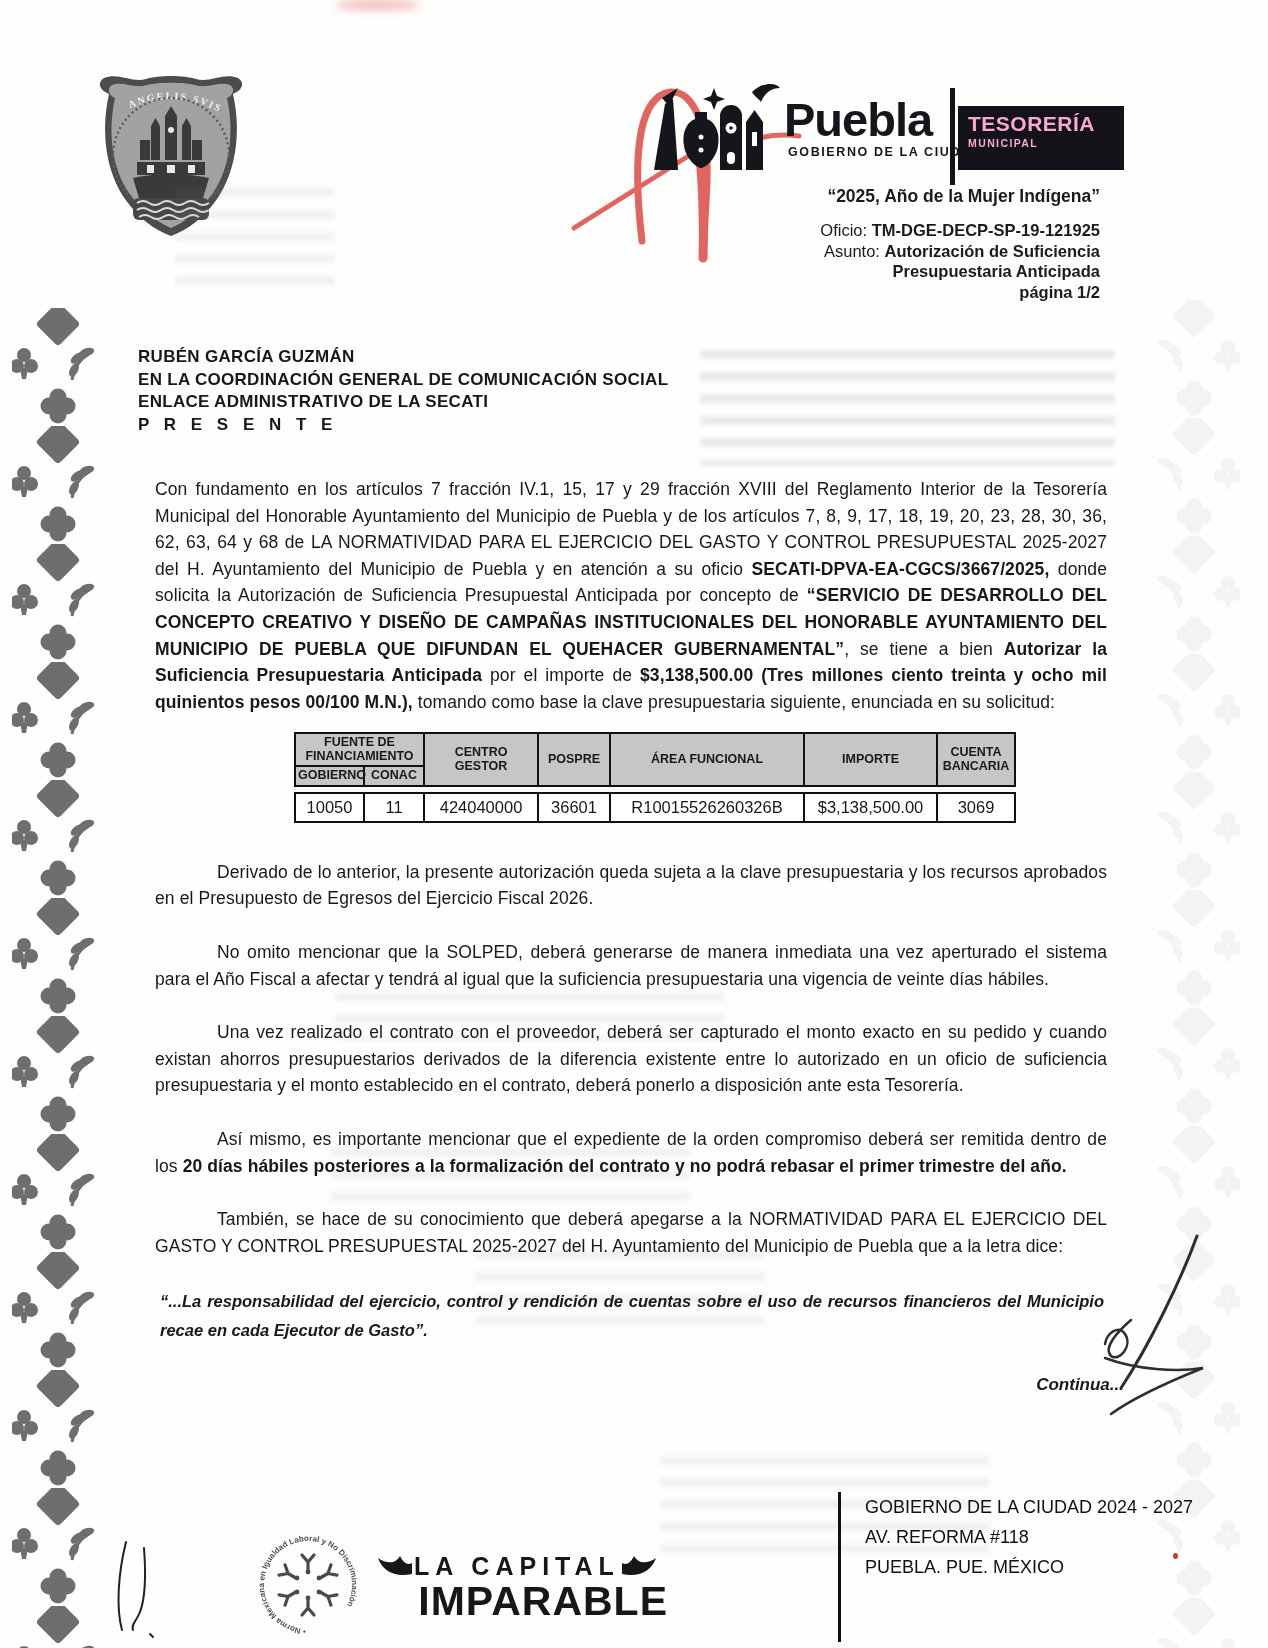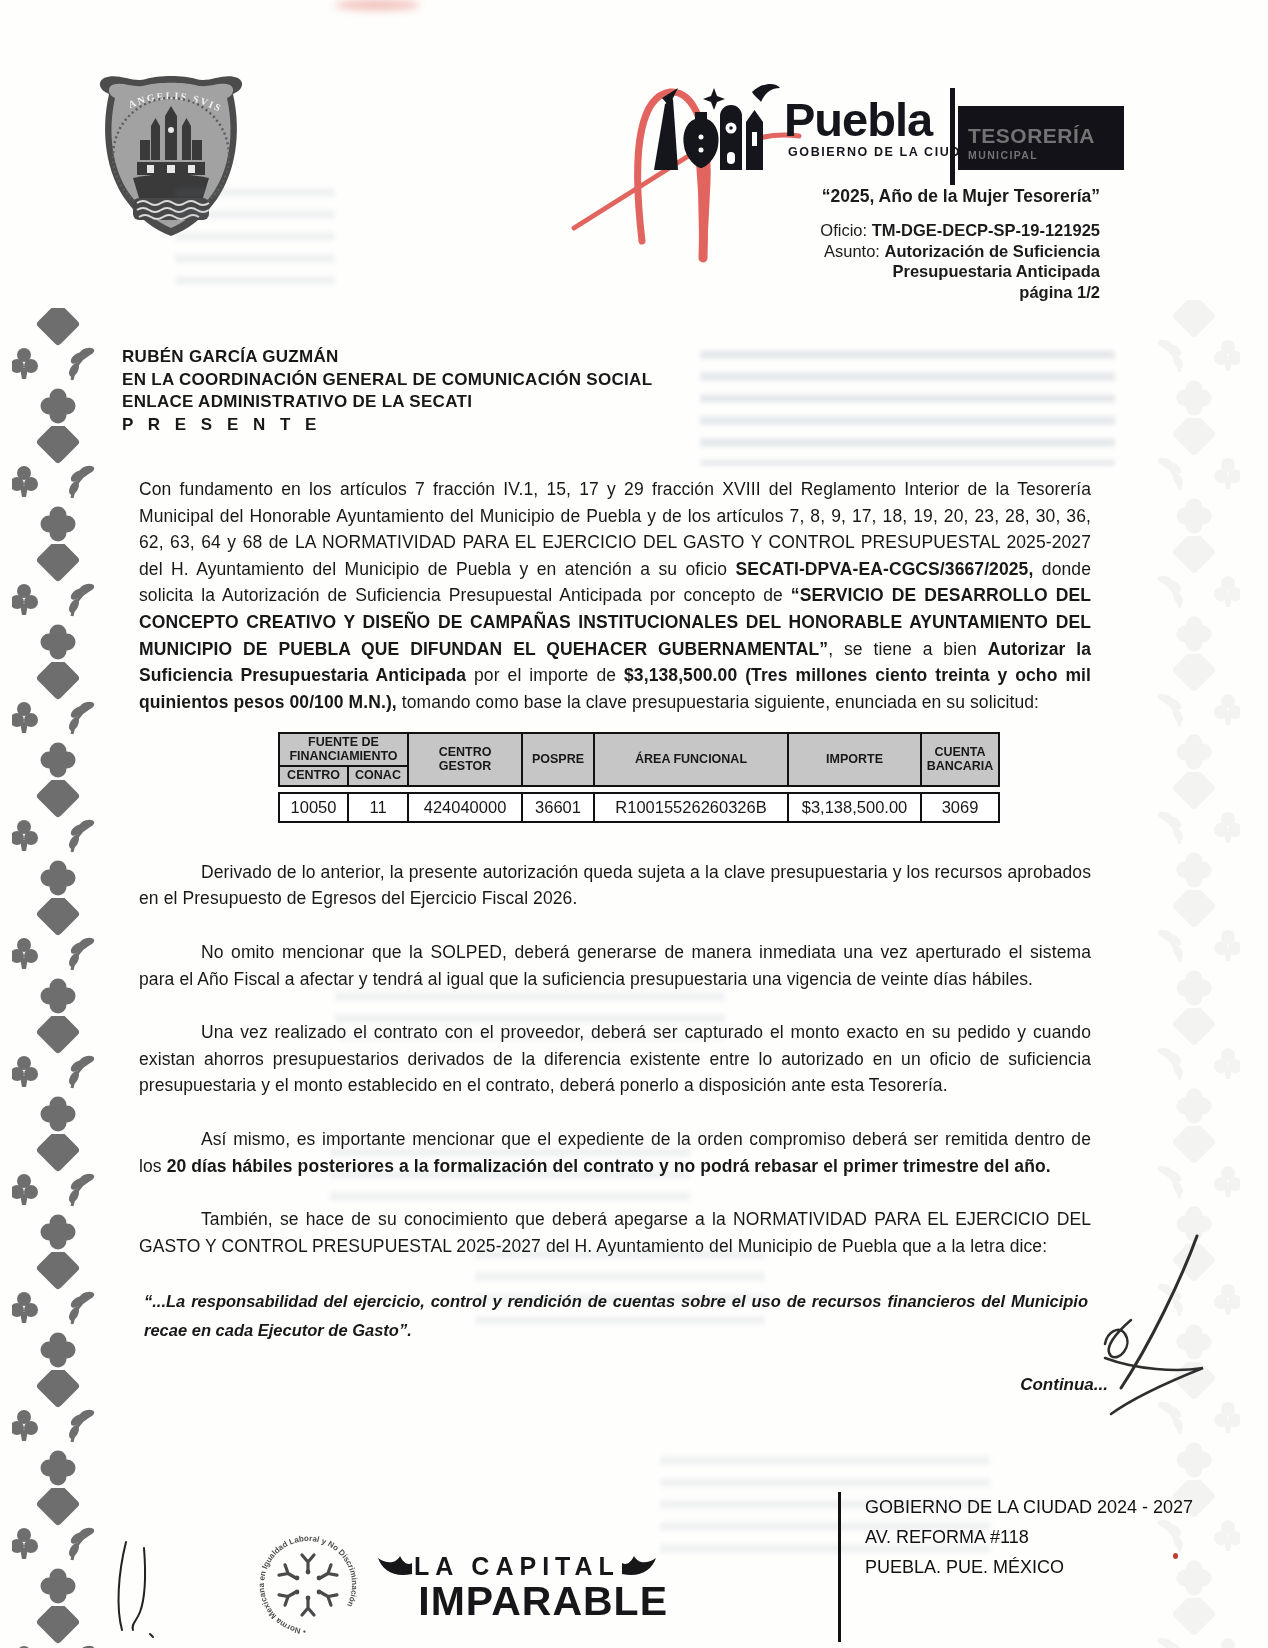--- a/index.html
+++ b/index.html
@@ -12,35 +12,35 @@
   .crest{position:absolute; left:95px; top:72px;}
   .redmark{position:absolute; left:552px; top:76px;}
   .red-smudge{position:absolute; left:335px; top:0; width:85px; height:10px;
     background:#e06a60; border-radius:50%; filter:blur(4px); opacity:.45;}
   .red-dot{position:absolute; left:1173px; top:1553px; width:5px; height:6px; background:#c23b35; border-radius:50%;}
   .brand{position:absolute; left:648px; top:82px; width:480px; height:100px;}
   .brand-icons{position:absolute; left:0; top:0;}
   .brand-word{position:absolute; left:136px; top:10px; font-weight:700; font-size:47px; letter-spacing:-1px; color:#15151c;}
   .brand-gov{position:absolute; left:140px; top:63px; font-weight:700; font-size:12.5px; letter-spacing:1.6px; color:#15151c;}
   .brand-bar{position:absolute; left:302px; top:6px; width:5px; height:97px; background:#121218;}
-  .dept-box{position:absolute; left:310px; top:24px; width:166px; height:64px; background:#121218; color:#737373; padding-top:18px; box-sizing:border-box; text-align:left;}
+  .dept-box{position:absolute; left:310px; top:24px; width:166px; height:64px; background:#121218; color:#f9a8d4; padding-top:6px; box-sizing:border-box; text-align:left;}
   .dept-box .l1{font-weight:700; font-size:21px; letter-spacing:.5px; margin-left:10px;}
   .dept-box .l2{font-weight:700; font-size:10.5px; letter-spacing:1.4px; margin-left:10px; margin-top:1px;}
   .motto{position:absolute; right:168px; top:186px; font-weight:700; font-size:17.5px; color:#1b1b1b;}
   .ref-block{position:absolute; right:168px; top:220px; text-align:right; font-size:16.5px; line-height:20.5px; color:#1b1b1b;}
   .ref-block b{font-weight:700;}
   
   .strip-left{position:absolute; left:12px; top:308px;}
   .strip-right{position:absolute; left:1156px; top:300px; opacity:.07; transform:scaleX(-1);}
   
   .ghost{position:absolute; filter:blur(2px); opacity:.5; border-radius:4px;
     background:repeating-linear-gradient(180deg, rgba(125,138,155,.35) 0 9px, rgba(0,0,0,0) 9px 22px);}
   .ghost.light{opacity:.3;}
   
-  .flow{position:absolute; left:122px; top:346px; width:986px;}
+  .flow{position:absolute; left:138px; top:346px; width:986px;}
   .recipient{font-weight:700; font-size:17px; line-height:22.5px; letter-spacing:.3px;}
   .presente{letter-spacing:5px;}
   .para{font-size:17.5px; line-height:26.6px; text-align:justify; letter-spacing:.1px; margin:17px;}
   .para.indent{text-indent:62px;}
   .mt1{margin-top:40px;} .mt2{margin-top:27px;}
   
   .keytable-wrap{margin:13px 0 36px 156px;}
   table.keytable{border-collapse:collapse; table-layout:fixed; width:720px; font-size:12.5px;}
   table.keytable th{background:#c6c6c6; border:2px solid #111; font-weight:700; line-height:13.5px; padding:2px 2px; text-align:center;}
   table.keytable td.gap{border:none; height:5px; padding:0; background:transparent;}
@@ -138,21 +138,21 @@
     </div>
     <div class="brand-word">Puebla</div>
     <div class="brand-gov">GOBIERNO DE LA CIUDAD</div>
     <div class="brand-bar"></div>
     <div class="dept-box">
       <div class="l1">TESORERÍA</div>
       <div class="l2">MUNICIPAL</div>
     </div>
   </div>
 
-  <div class="motto">“2025, Año de la Mujer Tesorería”</div>
+  <div class="motto">“2025, Año de la Mujer Indígena”</div>
   <div class="ref-block">
     <div><span>Oficio: </span><b>TM-DGE-DECP-SP-19-121925</b></div>
     <div><span>Asunto: </span><b>Autorización de Suficiencia</b></div>
     <div><b>Presupuestaria Anticipada</b></div>
     <div><b>página 1/2</b></div>
   </div>
 
   <svg class="strip-left" width="84" height="1340">
     <defs>
       <pattern id="pat" width="86" height="118" patternUnits="userSpaceOnUse">
@@ -217,21 +217,21 @@
         <tbody>
             <tr>
           <th colspan="2">FUENTE DE FINANCIAMIENTO</th>
           <th rowspan="2">CENTRO GESTOR</th>
           <th rowspan="2">POSPRE</th>
           <th rowspan="2">ÁREA FUNCIONAL</th>
           <th rowspan="2">IMPORTE</th>
           <th rowspan="2">CUENTA BANCARIA</th>
         </tr>
         <tr>
-          <th>CENTRO</th>
+          <th>GOBIERNO</th>
           <th>CONAC</th>
         </tr>
         <tr>
               <td class="gap" colspan="7"></td>
             </tr>
         <tr>
           <td class="val">10050</td>
           <td class="val">11</td>
           <td class="val">424040000</td>
           <td class="val">36601</td>

